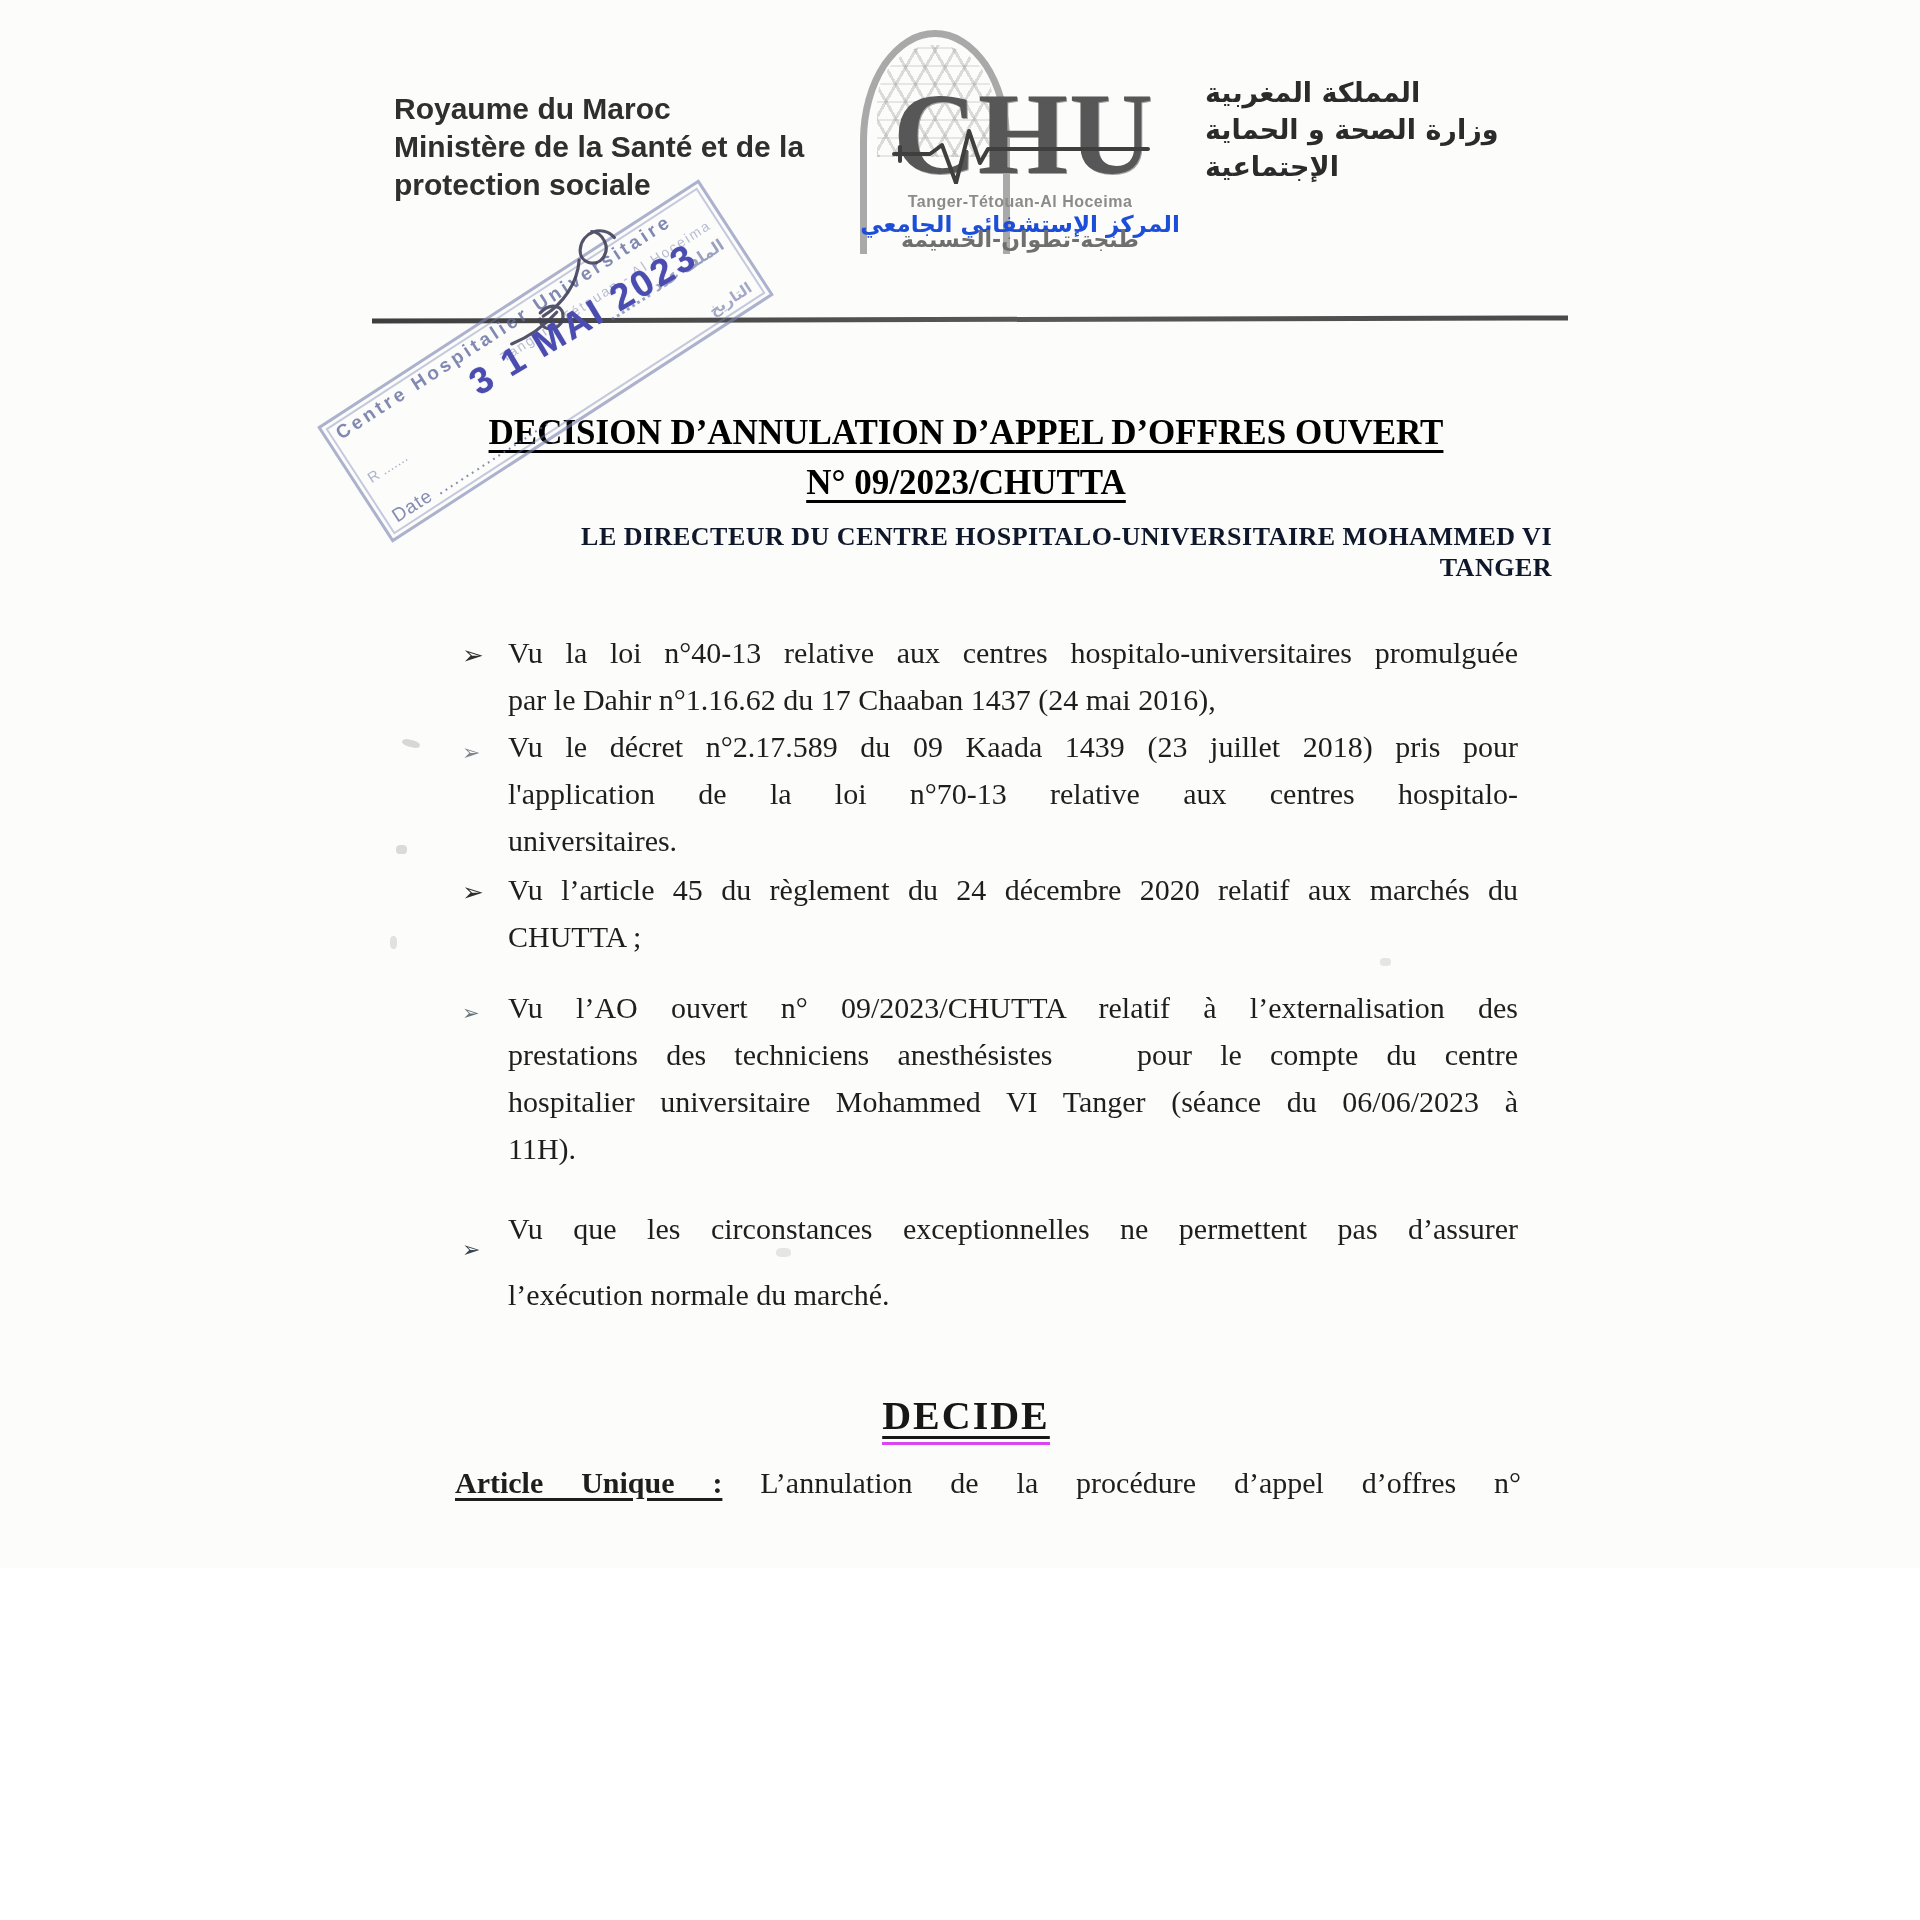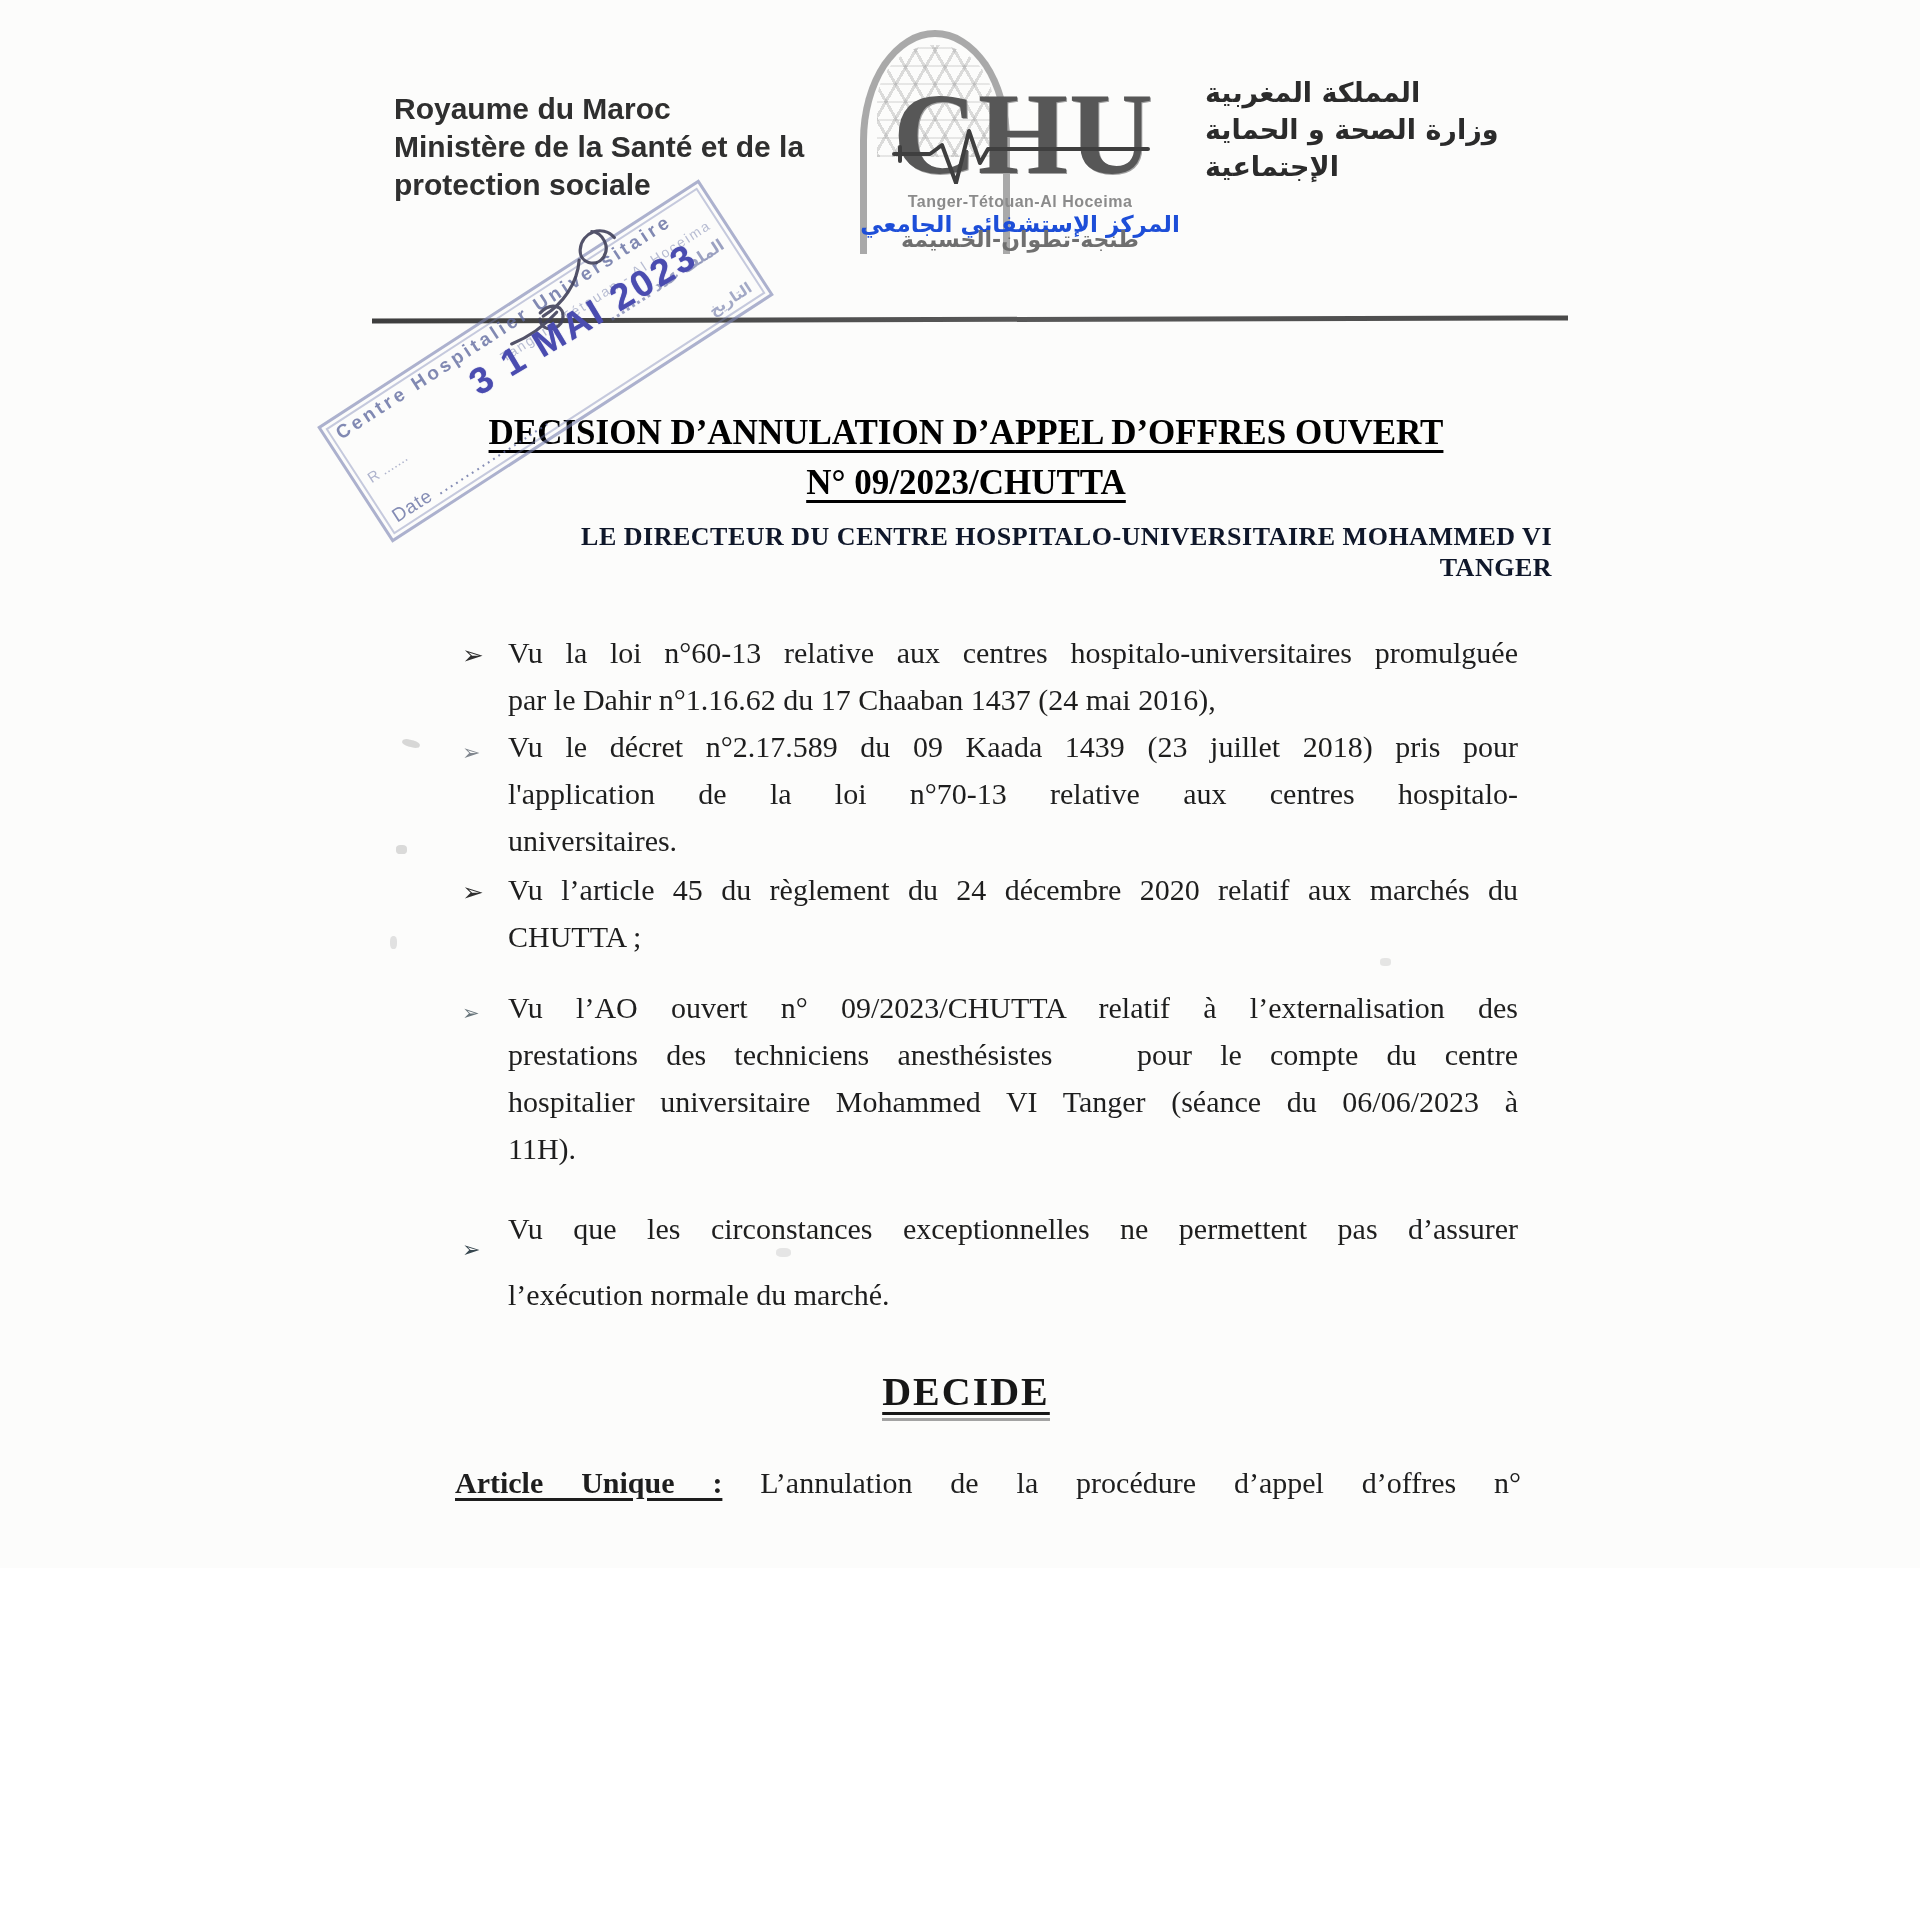--- a/index.html
+++ b/index.html
@@ -70,21 +70,21 @@
   .bullet-1{top:629px;} .bullet-2{top:723px;} .bullet-3{top:866px;} .bullet-4{top:984px;}
   .bullet-5{top:1196px;line-height:66px;}
   .bullet-2 .bmark{font-size:22px;opacity:.7;top:6px;color:#4c5560;}
   .bullet-4 .bmark{font-size:21px;opacity:.8;top:6px;color:#44545c;}
   .bullet-5 .bmark{font-size:22px;top:21px;color:#37474f;}
 
   
   .decide-wrap{position:absolute;left:380px;top:1368px;width:1172px;text-align:center;}
   .decide{display:inline-block;font-weight:bold;font-size:40px;letter-spacing:2px;color:#171717;
           text-decoration:underline;text-decoration-thickness:3px;text-underline-offset:7px;
-          border-bottom:3px solid #a3a3a3;padding-bottom:3px;}
+          border-bottom:3px solid #d946ef;padding-bottom:3px;margin-top:24px;}
   .article{position:absolute;left:455px;top:1458px;width:1066px;font-size:30px;line-height:50px;}
   .article .l0{text-align:justify;text-align-last:justify;}
   .art-label{font-weight:bold;text-decoration:underline;text-decoration-thickness:2.5px;text-underline-offset:5px;}
 
   
   .sig-text{position:absolute;left:892px;top:1688px;width:480px;text-align:center;transform:rotate(-9.5deg);
             font-family:"Liberation Sans",sans-serif;color:#3e63b4;z-index:6;
             text-shadow:0 0 2px rgba(62,99,180,.3);}
   .sig-name{font-weight:bold;font-size:35px;line-height:42px;letter-spacing:1px;}
   .sig-role{font-size:26px;line-height:31px;}
@@ -160,21 +160,21 @@
   </div>
 
   <div class="subtitle" data-name="document-subtitle">
     <div data-name="subtitle-line1">LE DIRECTEUR DU CENTRE HOSPITALO-UNIVERSITAIRE MOHAMMED VI</div>
     <div data-name="subtitle-line2">TANGER</div>
   </div>
 
   <div class="bullet bullet-1" data-name="consideration-item-1">
     <span class="bmark" data-name="bullet-arrow-icon">➢</span>
     <div class="btext" data-name="consideration-text-1">
-        <div class="tline">Vu la loi n°60-13 relative aux centres hospitalo-universitaires promulguée</div>
+        <div class="tline">Vu la loi n°40-13 relative aux centres hospitalo-universitaires promulguée</div>
         <div class="tline last">par le Dahir n°1.16.62 du 17 Chaaban 1437 (24 mai 2016),</div>
       </div>
   </div>
   <div class="bullet bullet-2" data-name="consideration-item-2">
     <span class="bmark" data-name="bullet-arrow-icon">➢</span>
     <div class="btext" data-name="consideration-text-2">
         <div class="tline">Vu le décret n°2.17.589 du 09 Kaada 1439 (23 juillet 2018) pris pour</div>
         <div class="tline">l'application de la loi n°70-13 relative aux centres hospitalo-</div>
         <div class="tline last">universitaires.</div>
       </div>

